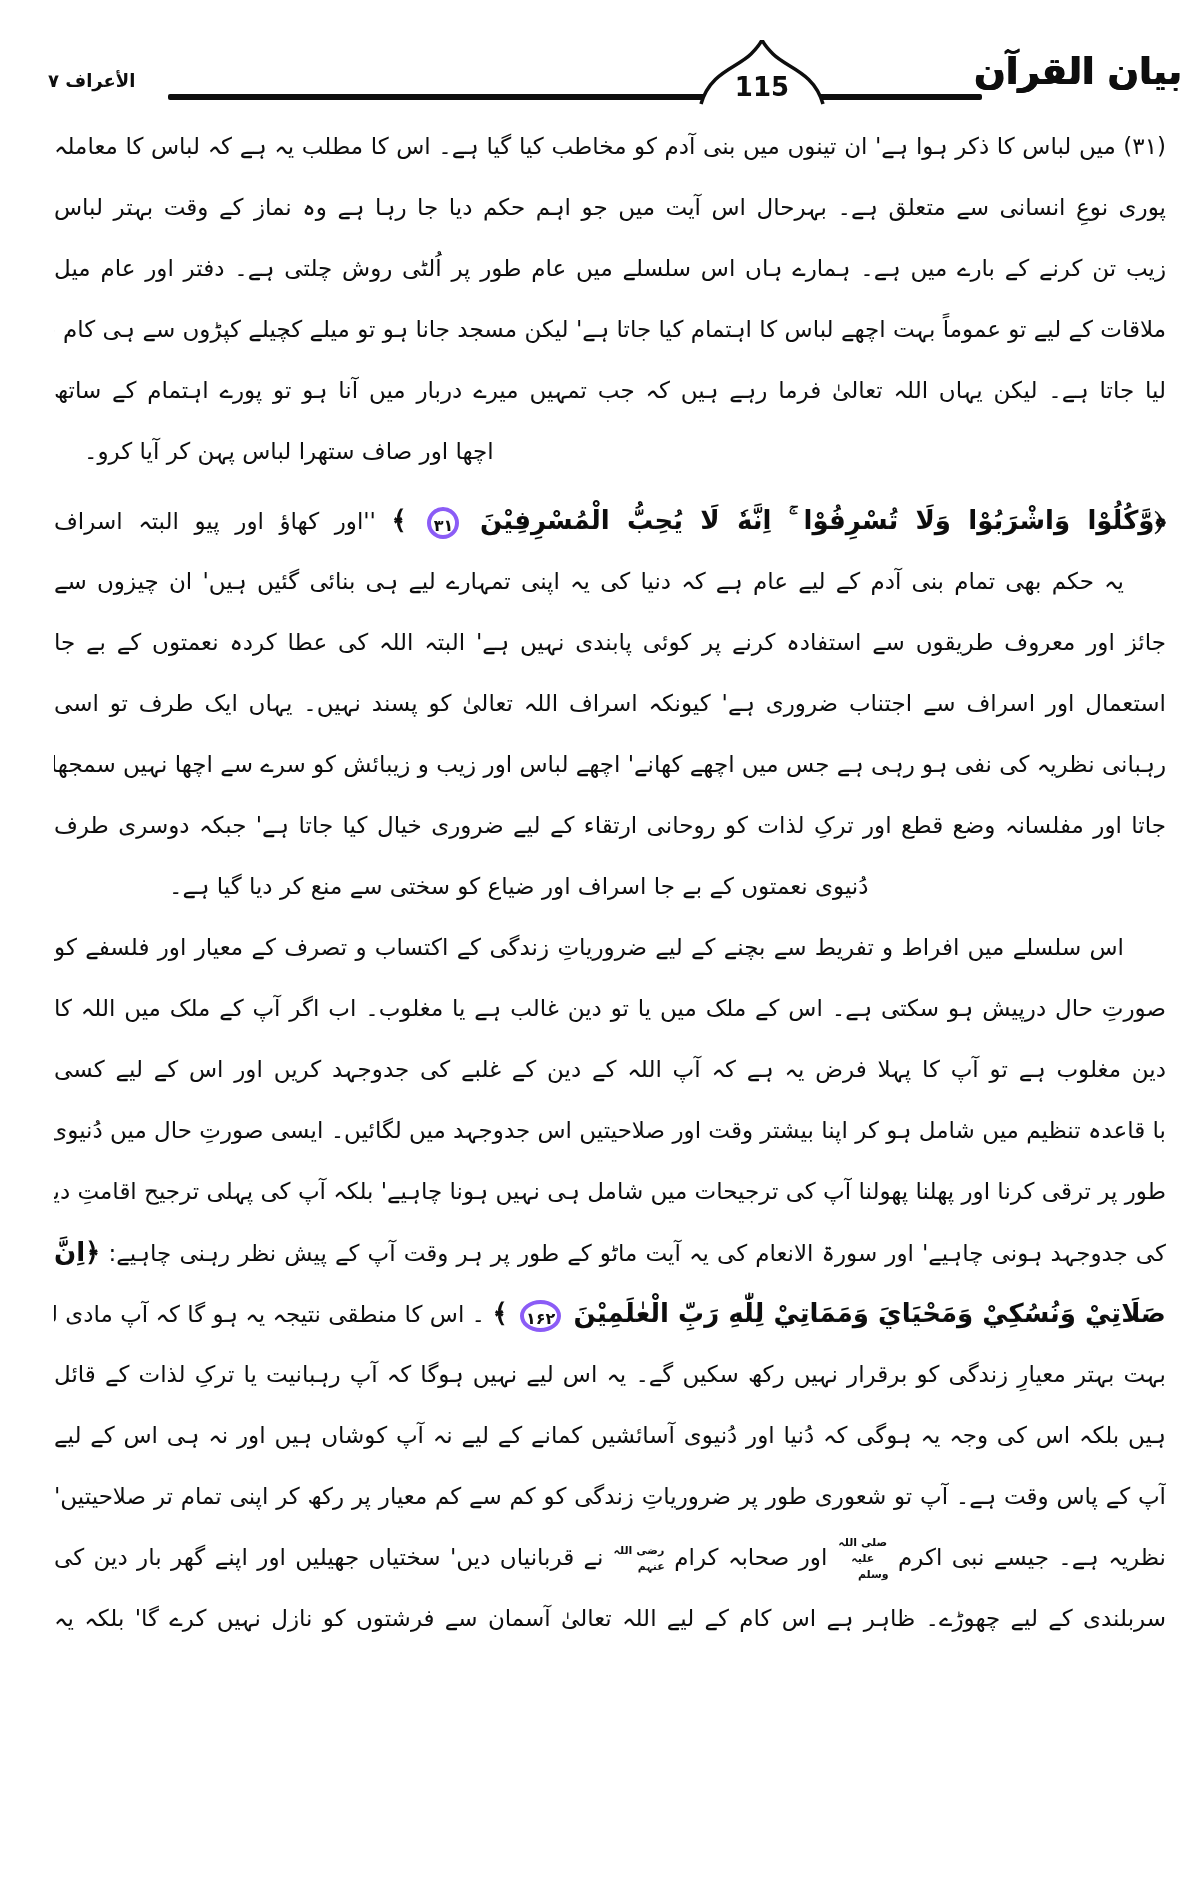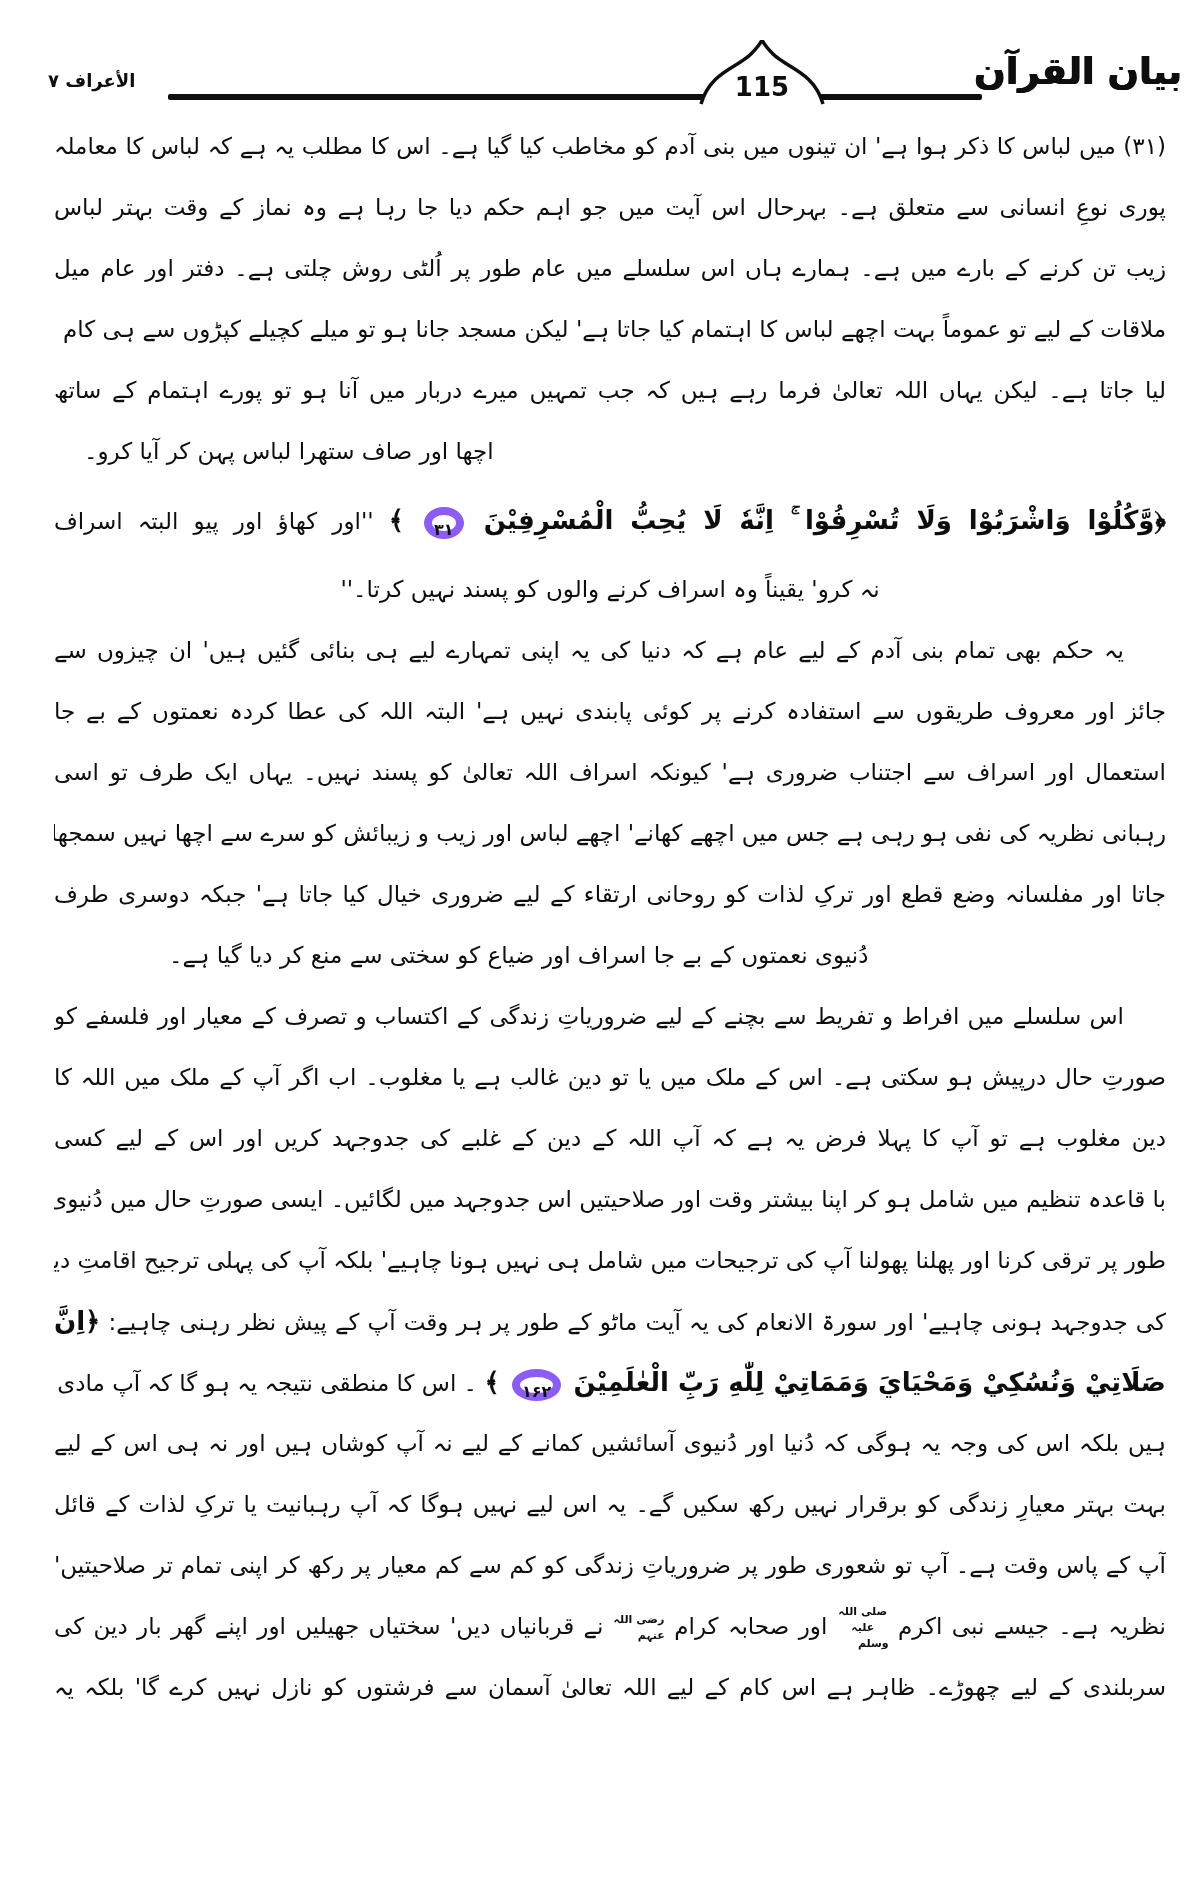--- a/index.html
+++ b/index.html
@@ -48,21 +48,21 @@
   .line.end-left-deep{text-align-last:left;padding-left:115px;}
   .line.end-center{text-align-last:center;}
   .line.indent{padding-right:42px;}
   .line.gap-above{margin-top:8px;}
   .arabic{
     font-weight:bold;font-size:26px;
     letter-spacing:0.5px;
   }
   .ayah-circle{
     display:inline-block;min-width:32px;height:32px;line-height:30px;
-    border:8px solid #8b5cf6;border-radius:50%;
+    border:4px solid #8b5cf6;border-radius:50%;
     text-align:right;font-size:16px;font-weight:bold;
     vertical-align:middle;margin:12px 5px;padding:0 2px;
     box-sizing:border-box;
   }
   .honorific{
     display:inline-block;width:52px;
     font-size:11px;line-height:16px;
     white-space:normal;text-align:center;
     vertical-align:middle;font-weight:bold;
   }
@@ -89,21 +89,20 @@
     <div class="line">ملاقات کے لیے تو عموماً بہت اچھے لباس کا اہتمام کیا جاتا ہے' لیکن مسجد جانا ہو تو میلے کچیلے کپڑوں سے ہی کام چلا</div>
     <div class="line">لیا جاتا ہے۔ لیکن یہاں اللہ تعالیٰ فرما رہے ہیں کہ جب تمہیں میرے دربار میں آنا ہو تو پورے اہتمام کے ساتھ</div>
     <div class="line end-left">اچھا اور صاف ستھرا لباس پہن کر آیا کرو۔</div>
 
     <div class="line gap-above">
       <span class="arabic">﴿وَّكُلُوْا وَاشْرَبُوْا وَلَا تُسْرِفُوْا ۚ اِنَّهٗ لَا يُحِبُّ الْمُسْرِفِيْنَ</span>
       <span class="ayah-circle">۳۱</span>
       <span class="arabic">﴾</span>
       <span>''اور کھاؤ اور پیو البتہ اسراف</span>
     </div>
-    <div class="line end-center gap-above">نہ کرو' یقیناً وہ اسراف کرنے والوں کو پسند نہیں کرتا۔''</div>
 
     <div class="line indent">یہ حکم بھی تمام بنی آدم کے لیے عام ہے کہ دنیا کی یہ اپنی تمہارے لیے ہی بنائی گئیں ہیں' ان چیزوں سے</div>
     <div class="line">جائز اور معروف طریقوں سے استفادہ کرنے پر کوئی پابندی نہیں ہے' البتہ اللہ کی عطا کردہ نعمتوں کے بے جا</div>
     <div class="line">استعمال اور اسراف سے اجتناب ضروری ہے' کیونکہ اسراف اللہ تعالیٰ کو پسند نہیں۔ یہاں ایک طرف تو اسی</div>
     <div class="line">رہبانی نظریہ کی نفی ہو رہی ہے جس میں اچھے کھانے' اچھے لباس اور زیب و زیبائش کو سرے سے اچھا نہیں سمجھا</div>
     <div class="line">جاتا اور مفلسانہ وضع قطع اور ترکِ لذات کو روحانی ارتقاء کے لیے ضروری خیال کیا جاتا ہے' جبکہ دوسری طرف</div>
     <div class="line end-left-deep">دُنیوی نعمتوں کے بے جا اسراف اور ضیاع کو سختی سے منع کر دیا گیا ہے۔</div>
 
     <div class="line indent">اس سلسلے میں افراط و تفریط سے بچنے کے لیے ضروریاتِ زندگی کے اکتساب و تصرف کے معیار اور فلسفے کو</div>
     <div class="line">صورتِ حال درپیش ہو سکتی ہے۔ اس کے ملک میں یا تو دین غالب ہے یا مغلوب۔ اب اگر آپ کے ملک میں اللہ کا</div>
@@ -115,22 +114,22 @@
       <span>کی جدوجہد ہونی چاہیے' اور سورۃ الانعام کی یہ آیت ماٹو کے طور پر ہر وقت آپ کے پیش نظر رہنی چاہیے: </span>
       <span class="arabic">﴿اِنَّ</span>
     </div>
     <div class="line">
       <span class="arabic">صَلَاتِيْ وَنُسُكِيْ وَمَحْيَايَ وَمَمَاتِيْ لِلّٰهِ رَبِّ الْعٰلَمِيْنَ</span>
       <span class="ayah-circle">۱۶۲</span>
       <span class="arabic">﴾</span>
       <span>۔ اس کا منطقی نتیجہ یہ ہو گا کہ آپ مادی لحاظ سے</span>
     </div>
 
+    <div class="line">بہت بہتر معیارِ زندگی کو برقرار نہیں رکھ سکیں گے۔ یہ اس لیے نہیں ہوگا کہ آپ رہبانیت یا ترکِ لذات کے قائل</div>
     <div class="line">ہیں بلکہ اس کی وجہ یہ ہوگی کہ دُنیا اور دُنیوی آسائشیں کمانے کے لیے نہ آپ کوشاں ہیں اور نہ ہی اس کے لیے</div>
-    <div class="line">بہت بہتر معیارِ زندگی کو برقرار نہیں رکھ سکیں گے۔ یہ اس لیے نہیں ہوگا کہ آپ رہبانیت یا ترکِ لذات کے قائل</div>
     <div class="line">آپ کے پاس وقت ہے۔ آپ تو شعوری طور پر ضروریاتِ زندگی کو کم سے کم معیار پر رکھ کر اپنی تمام تر صلاحیتیں'</div>
 
     <div class="line">
       <span>نظریہ ہے۔ جیسے نبی اکرم </span>
       <span class="honorific">صلی اللہ علیہ وسلم</span>
       <span> اور صحابہ کرام </span>
       <span class="honorific">رضی اللہ عنہم</span>
       <span> نے قربانیاں دیں' سختیاں جھیلیں اور اپنے گھر بار دین کی</span>
     </div>
     <div class="line">سربلندی کے لیے چھوڑے۔ ظاہر ہے اس کام کے لیے اللہ تعالیٰ آسمان سے فرشتوں کو نازل نہیں کرے گا' بلکہ یہ</div>

